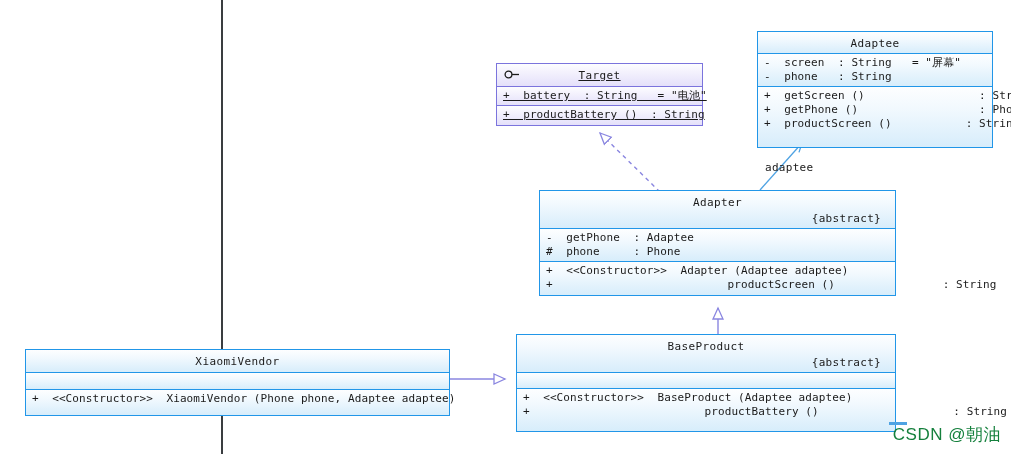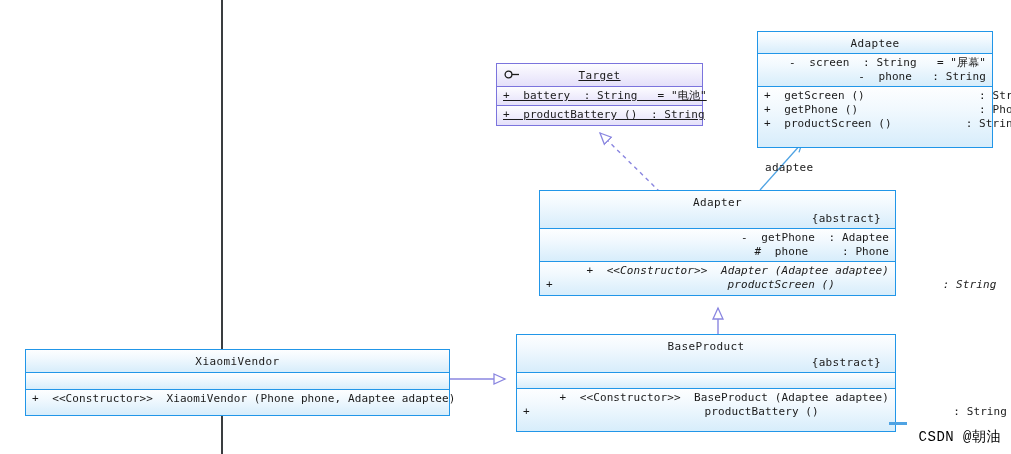--- a/index.html
+++ b/index.html
@@ -69,21 +69,20 @@
   .abstract-tag {
     text-align: right;
     padding-right: 8px;
     padding-top: 2px;
     letter-spacing: 0.3px;
   }
 
   .row {
     white-space: pre;
     letter-spacing: 0.1px;
-    text-align: right;
   }
 
   
   .iface-icon {
     position: absolute;
     left: 7px;
     top: 6px;
     width: 16px;
     height: 9px;
   }
@@ -102,23 +101,23 @@
     color: #1a1a1a;
     white-space: pre;
     letter-spacing: 0.3px;
   }
 
   
   .watermark {
     position: absolute;
     right: 10px;
     bottom: 8px;
-    font-family: Liberation Mono, monospace;
-    font-size: 14px;
-    color: #000000;
+    font-family: Liberation Sans, sans-serif;
+    font-size: 17px;
+    color: #15803d;
     letter-spacing: 0.5px;
     white-space: pre;
   }
   .wm-bar {
     position: absolute;
     right: 104px;
     bottom: 29px;
     width: 18px;
     height: 3px;
     background: #4fa3e3;
@@ -193,21 +192,21 @@
 
   <div class="uml" style="left:539px; top:190px; width:357px;">
     <div class="compartment" style="height:38px;">
       <div class="cls-name">Adapter</div>
       <div class="abstract-tag">{abstract}</div>
     </div>
     <div class="compartment" style="height:33px;">
       <div class="row">-  getPhone  : Adaptee</div>
       <div class="row">#  phone     : Phone</div>
     </div>
-    <div class="compartment" style="height:33px;font-style:italic;">
+    <div class="compartment" style="height:33px;">
       <div class="row">+  &lt;&lt;Constructor&gt;&gt;  Adapter (Adaptee adaptee)</div>
       <div class="row">+                          productScreen ()                : String</div>
     </div>
   </div>
 
   <div class="uml" style="left:516px; top:334px; width:380px;">
     <div class="compartment" style="height:38px;">
       <div class="cls-name">BaseProduct</div>
       <div class="abstract-tag">{abstract}</div>
     </div>

